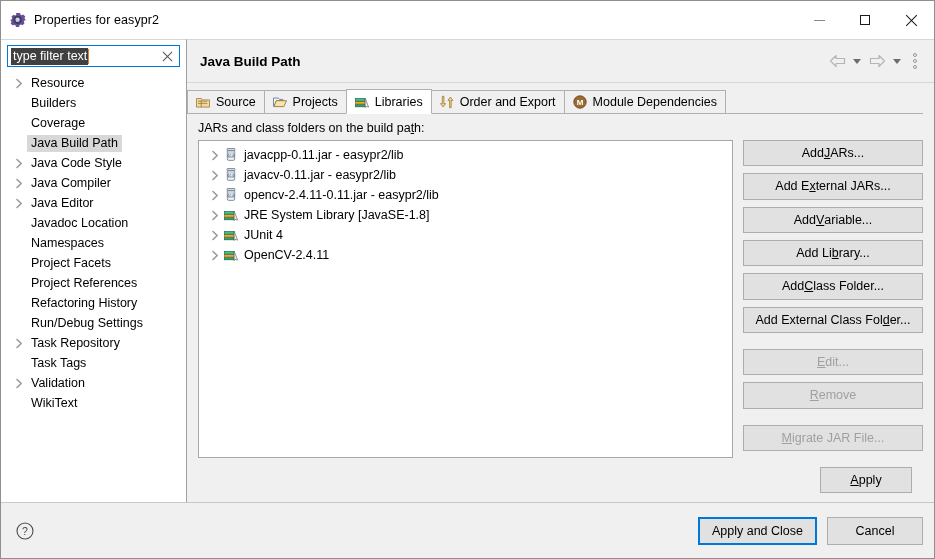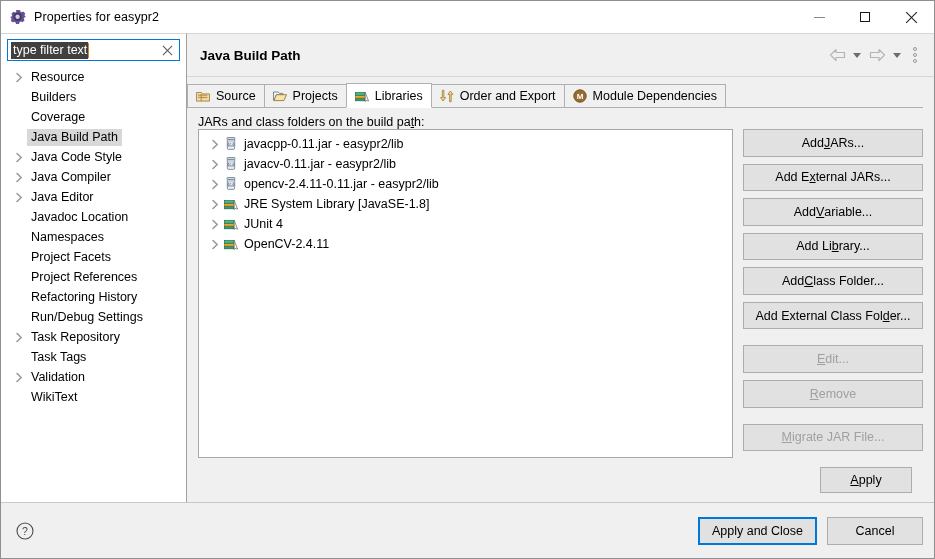--- a/index.html
+++ b/index.html
@@ -14,21 +14,21 @@
   .window {
     position: relative;
     width: 935px; height: 559px;
     background: #f0f0f0;
     border: 1px solid #8f8f8f;
     display: flex; flex-direction: column;
   }
 
   
   .titlebar {
-    height: 32px; min-height: 30px;
+    height: 38px; min-height: 30px;
     background: #ffffff;
     display: flex; align-items: center;
     position: relative;
   }
   .title-icon {
     width: 16px; height: 16px;
     margin-left: 9px; margin-right: 8px;
     position: relative; flex: none;
   }
   .title-text {
@@ -194,21 +194,21 @@
   }
   .tab-icon { width: 16px; height: 16px; position: relative; flex: none; }
 
   
   .tabcontent {
     flex: 1; min-height: 0;
     background: #f0f0f0;
     padding: 7px 11px 0 11px;
     display: flex; flex-direction: column;
   }
-  .content-label { font-size: 12.5px; color: #000; }
+  .content-label { font-size: 12.5px; color: #000; margin-bottom: 5px; }
   .content-label u { text-decoration: underline; }
   .cols { display: flex; gap: 10px; flex: 1; min-height: 0; }
 
   .listbox {
     flex: 1; min-width: 0;
     background: #ffffff;
     border: 1px solid #a7a6aa;
     padding: 4px 0 0 0;
     overflow: hidden;
   }

